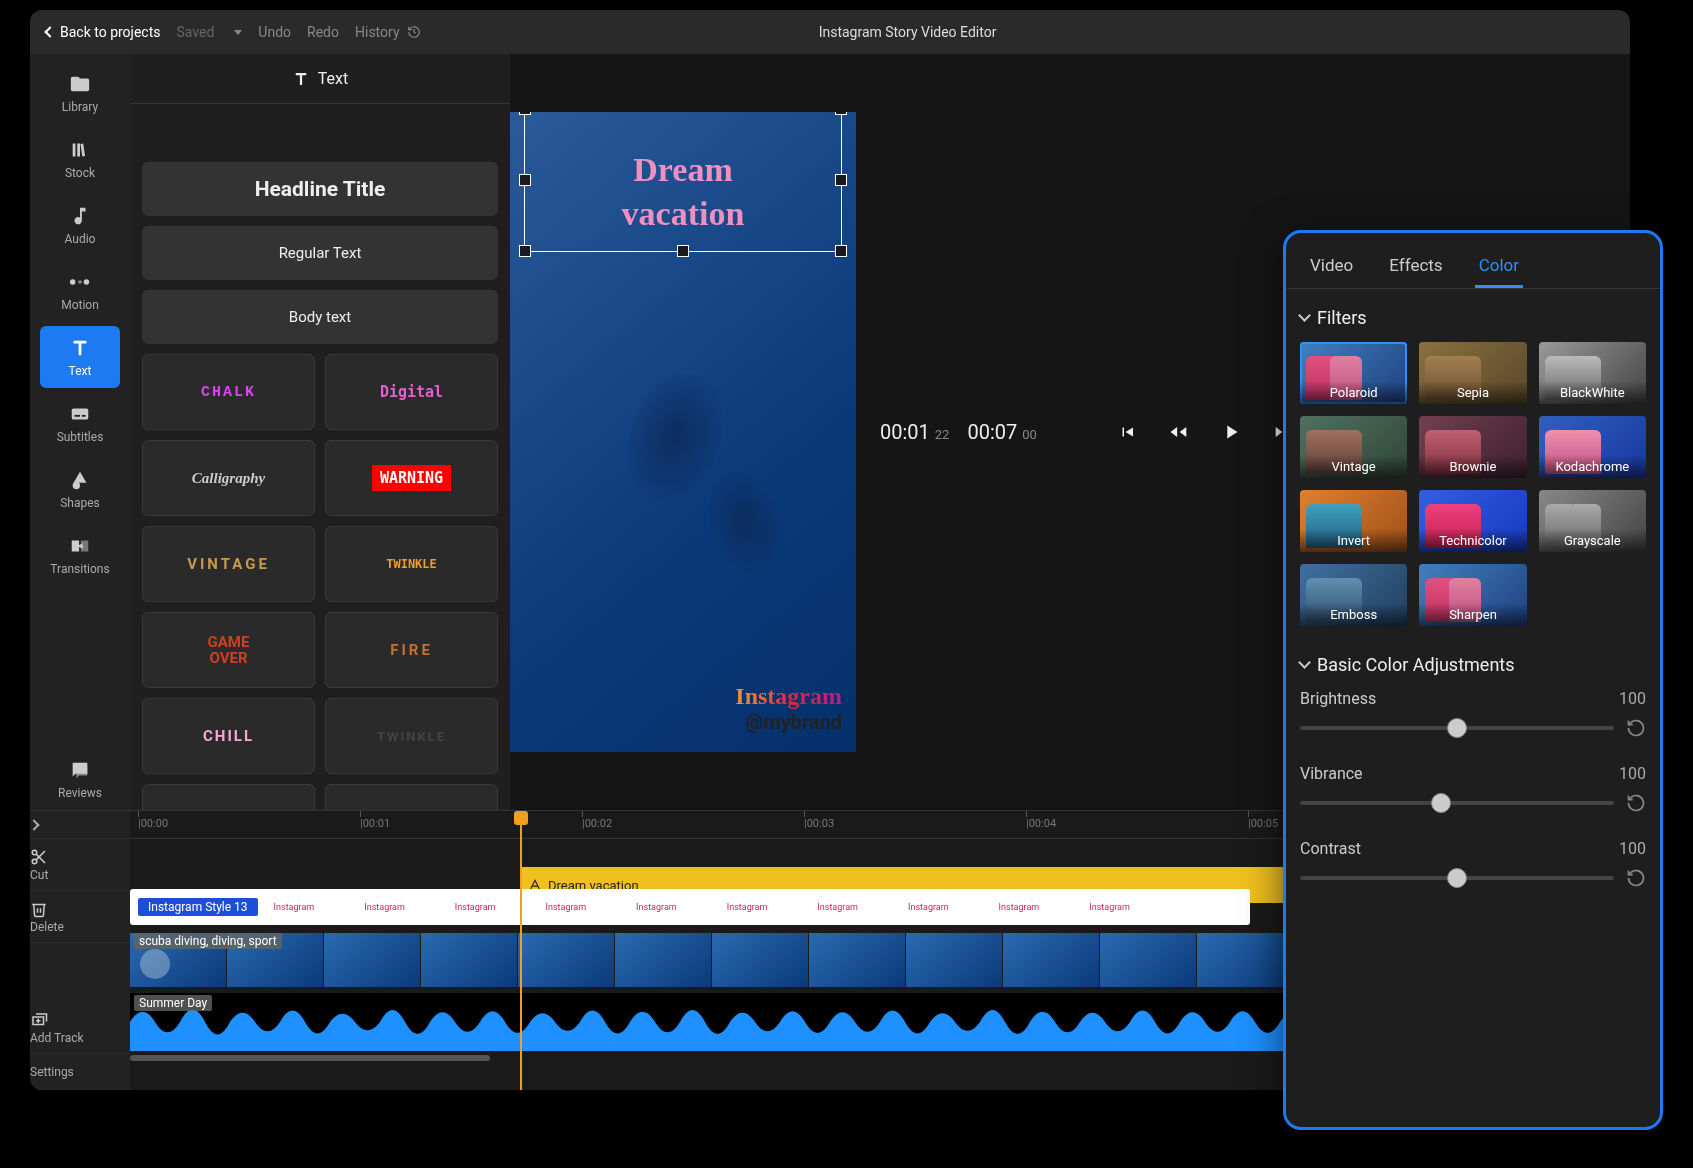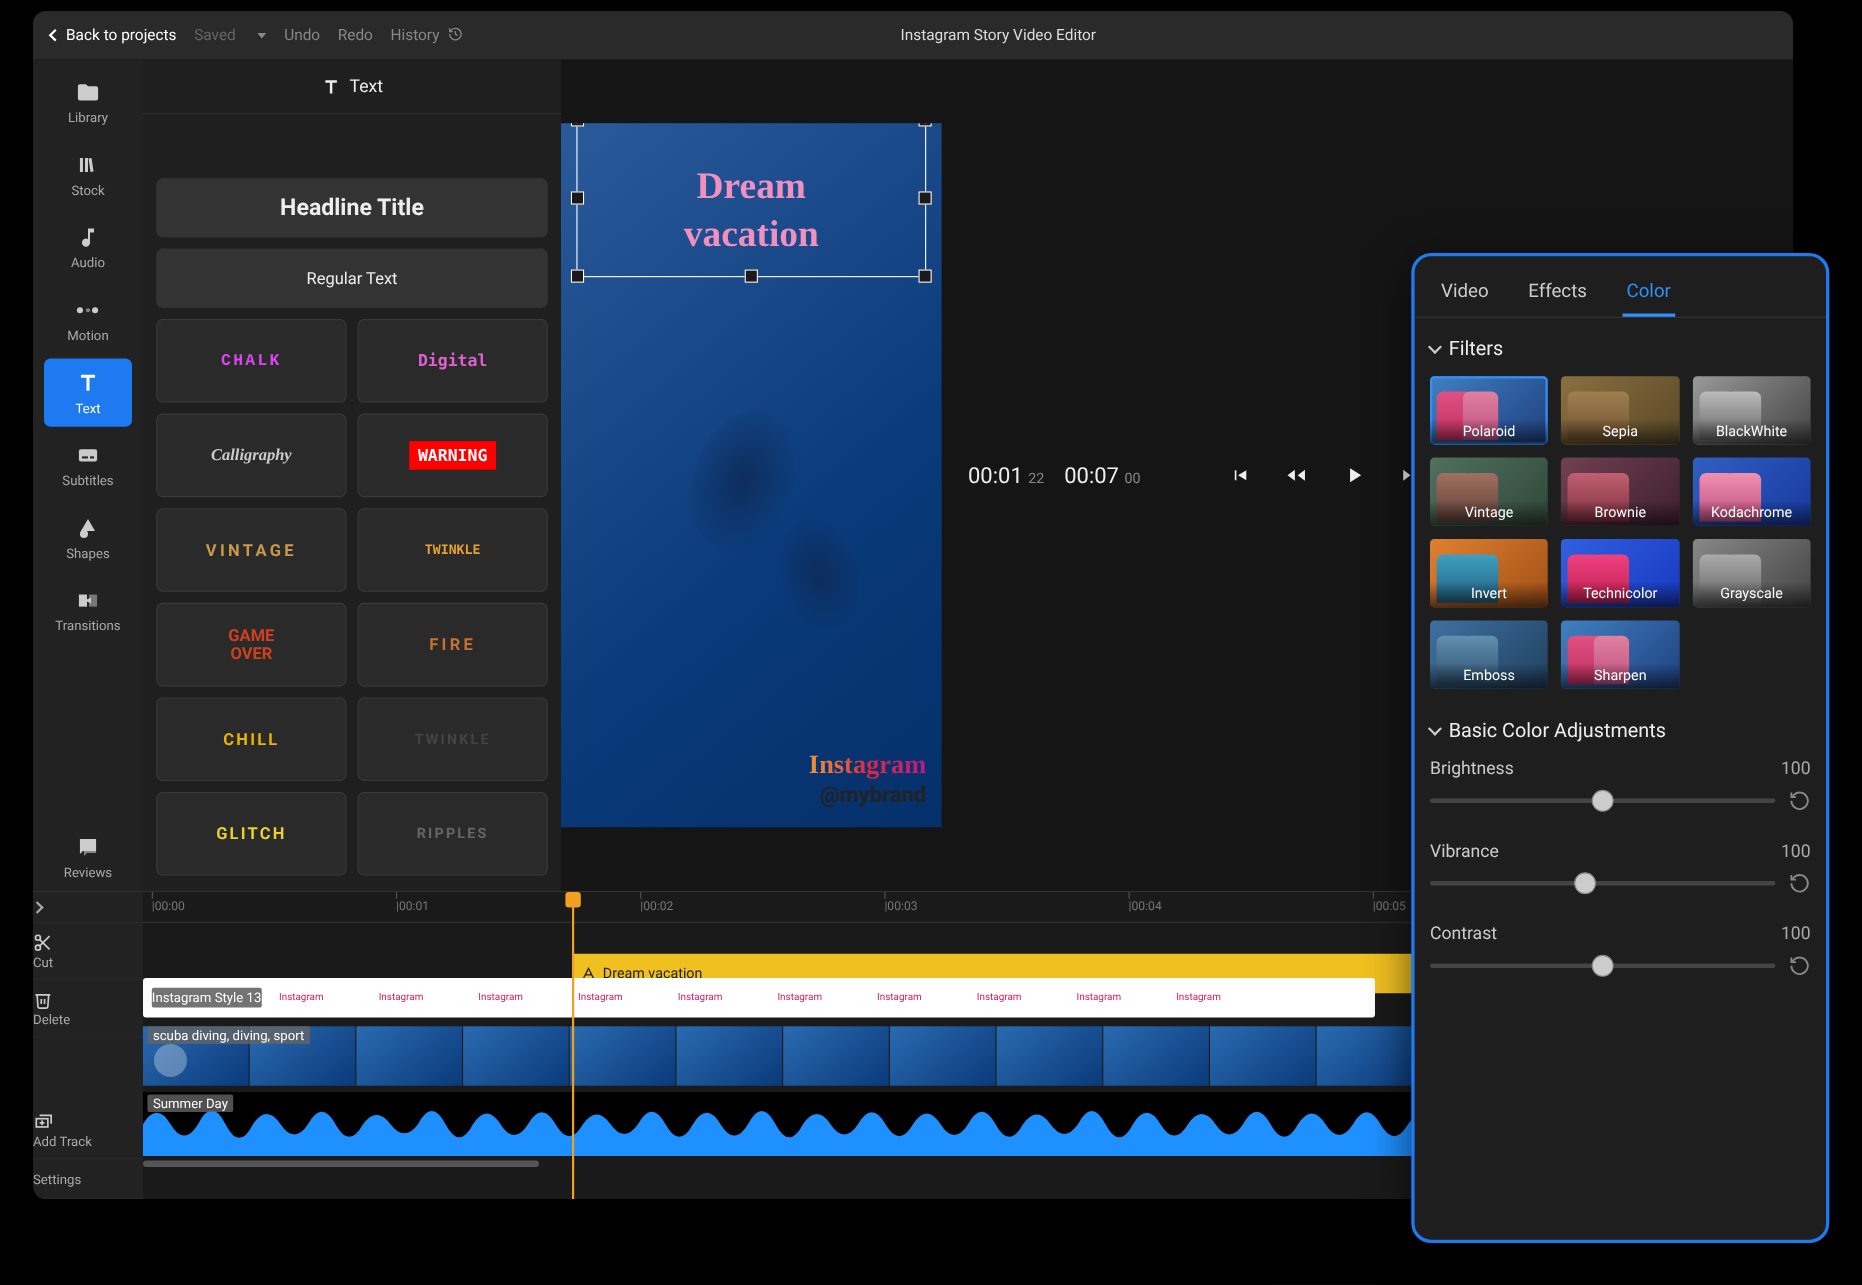--- a/index.html
+++ b/index.html
@@ -37,21 +37,21 @@
 .style-grid { display: grid; grid-template-columns: 1fr 1fr; gap: 10px; margin-top: 4px; }
 .style-tile { height: 76px; background: #2a2a2a; border: 1px solid #3a3a3a; border-radius: 6px; display: flex; align-items: center; justify-content: center; cursor: pointer; font-size: 15px; font-weight: bold; }
 .st-chalk { font-family: Liberation Mono, monospace; color: #d946ef; letter-spacing: 2px; }
 .st-digital { color: #e060d0; font-family: monospace; }
 .st-callig { font-family: cursive; font-style: italic; }
 .st-warning { background: red; color: #fff; padding: 4px 8px; font-family: monospace; }
 .st-vintage { color: #c99a4a; letter-spacing: 3px; }
 .st-keyboard { color: #e8a030; font-family: monospace; font-size: 12px; }
 .st-gameover { color: #d04020; text-align: center; line-height: 1.1; }
 .st-fire { color: #c87030; letter-spacing: 3px; }
-.st-chill { color: #eab308; letter-spacing: 2px; }
+.st-chill { color: #f9a8d4; letter-spacing: 2px; }
 .st-twinkle { color: #444; letter-spacing: 2px; font-size: 13px; }
 .st-glitch { color: #e8d030; letter-spacing: 2px; }
 .st-ripples { color: #666; letter-spacing: 2px; font-size: 13px; }
 
 
 .preview-area { flex: 1; background: #151515; display: flex; flex-direction: row; align-items: center; }
 .preview-stage { flex: 1; display: flex; align-items: center; justify-content: center; width: 100%; }
 .preview-video { width: 346px; height: 640px; background: linear-gradient(140deg, #2a5a9a 0%, #1a4a8a 30%, #0a3a7a 60%, #05306a 100%); position: relative; overflow: hidden; }
 .diver { position: absolute; width: 90px; height: 130px; background: radial-gradient(ellipse at center, #0d2d5d 0%, rgba(13,45,93,0.1) 70%); border-radius: 50%; }
 .diver.d1 { top: 260px; left: 120px; transform: rotate(20deg); }
@@ -83,21 +83,21 @@
 .tl-ruler { height: 28px; background:#1a1a1a; display:flex; color:#777; font-size:11px; position:relative; border-bottom:1px solid #333;}
 .ruler-tick { position:absolute; top:6px; }
 .ruler-tick::before { content:''; position:absolute; left:0; top:-6px; width:1px; height:6px; background:#555;}
 .playhead { position:absolute; top:0; bottom:0; width:2px; background:#f0a020; left: 390px; z-index:10;}
 .playhead::before { content:''; position:absolute; top:0; left:-6px; width:14px; height:14px; background:#f0a020; border-radius:3px;}
 .track { height: 44px; position: relative; margin-bottom: 2px; display:flex; align-items:center;}
 .clip { position:absolute; height:36px; top:4px; border-radius:3px; display:flex; align-items:center; padding:0 8px; font-size:13px; overflow:hidden;}
 .clip-text { left:390px; right:0; background:#f0c020; color:#222;margin-top:24px; }
 .clip-text .aicon { margin-right:6px; }
 .clip-style { left:0; width:1120px; background:#fff; color:#444; }
-.clip-style .label-chip { background:#737373; color:#fff; padding:2px 0; border-radius:2px; margin-right:6px; font-size:12px;}
+.clip-style .label-chip { background:#1d4ed8; color:#fff; padding:2px 10px; border-radius:2px; margin-right:6px; font-size:12px;}
 .style-rep { display:flex; gap:50px; margin-left:10px;}
 .style-rep span { font-size:9px; color:#d02060;}
 .track-video { height: 60px; }
 .video-thumbs { position:absolute; left:0; top:2px; height:54px; display:flex;}
 .vthumb { width:96px; height:54px; background:linear-gradient(140deg, #2a6ab0, #0a3a7a); margin-right:1px; position:relative;}
 .vthumb:first-child::after{ content:''; position:absolute; left:10px; bottom:8px; width:30px; height:30px; border-radius:50%; background:rgba(255,255,255,0.3);}
 .video-label { position:absolute; left:4px; top:2px; background:rgba(100,100,100,0.8); color:#fff; padding:1px 5px; font-size:12px; border-radius:2px; z-index:2;}
 .track-audio { height:58px; background:#000;}
 .audio-wave { position:absolute; left:0; right:0; top:0; bottom:0; background:#000;}
 .wave-svg { width:100%; height:100%;}
@@ -254,20 +254,21 @@
     <div class="text-panel">
       <div class="panel-header">
         <svg width="18" height="18" viewBox="0 0 24 24" fill="#eee">
             <path d="M5 4h14v3h-5.5v13h-3V7H5V4z"></path>
           </svg>
         <span>Text</span>
       </div>
       <div class="panel-body">
         <div class="text-btn headline">Headline Title</div>
         <div class="text-btn">Regular Text</div>
+        <div class="text-btn">Body text</div>
         <div class="style-grid">
           <div class="style-tile">
               <span class="st-chalk">CHALK</span>
             </div>
           <div class="style-tile">
               <span class="st-digital">Digital</span>
             </div>
           <div class="style-tile">
               <span class="st-callig">Calligraphy</span>
             </div>

